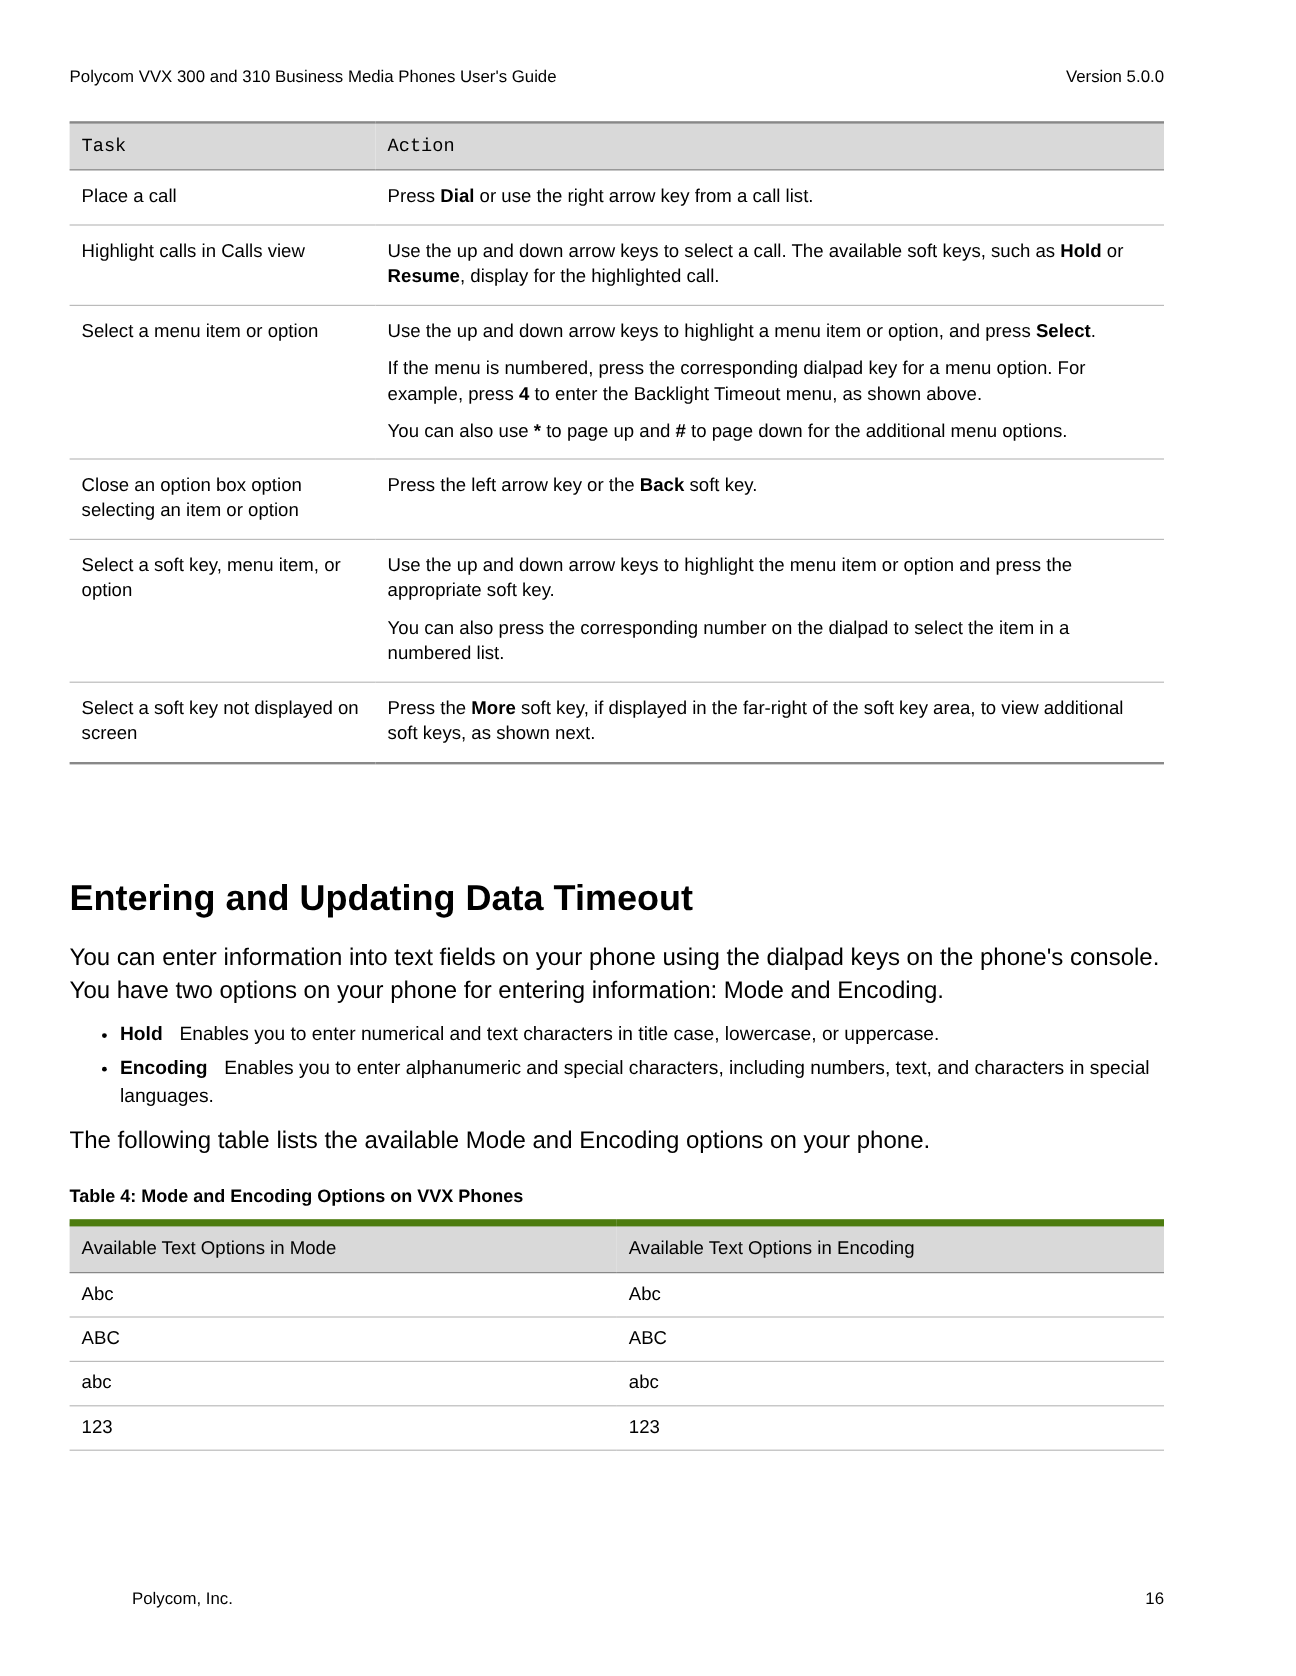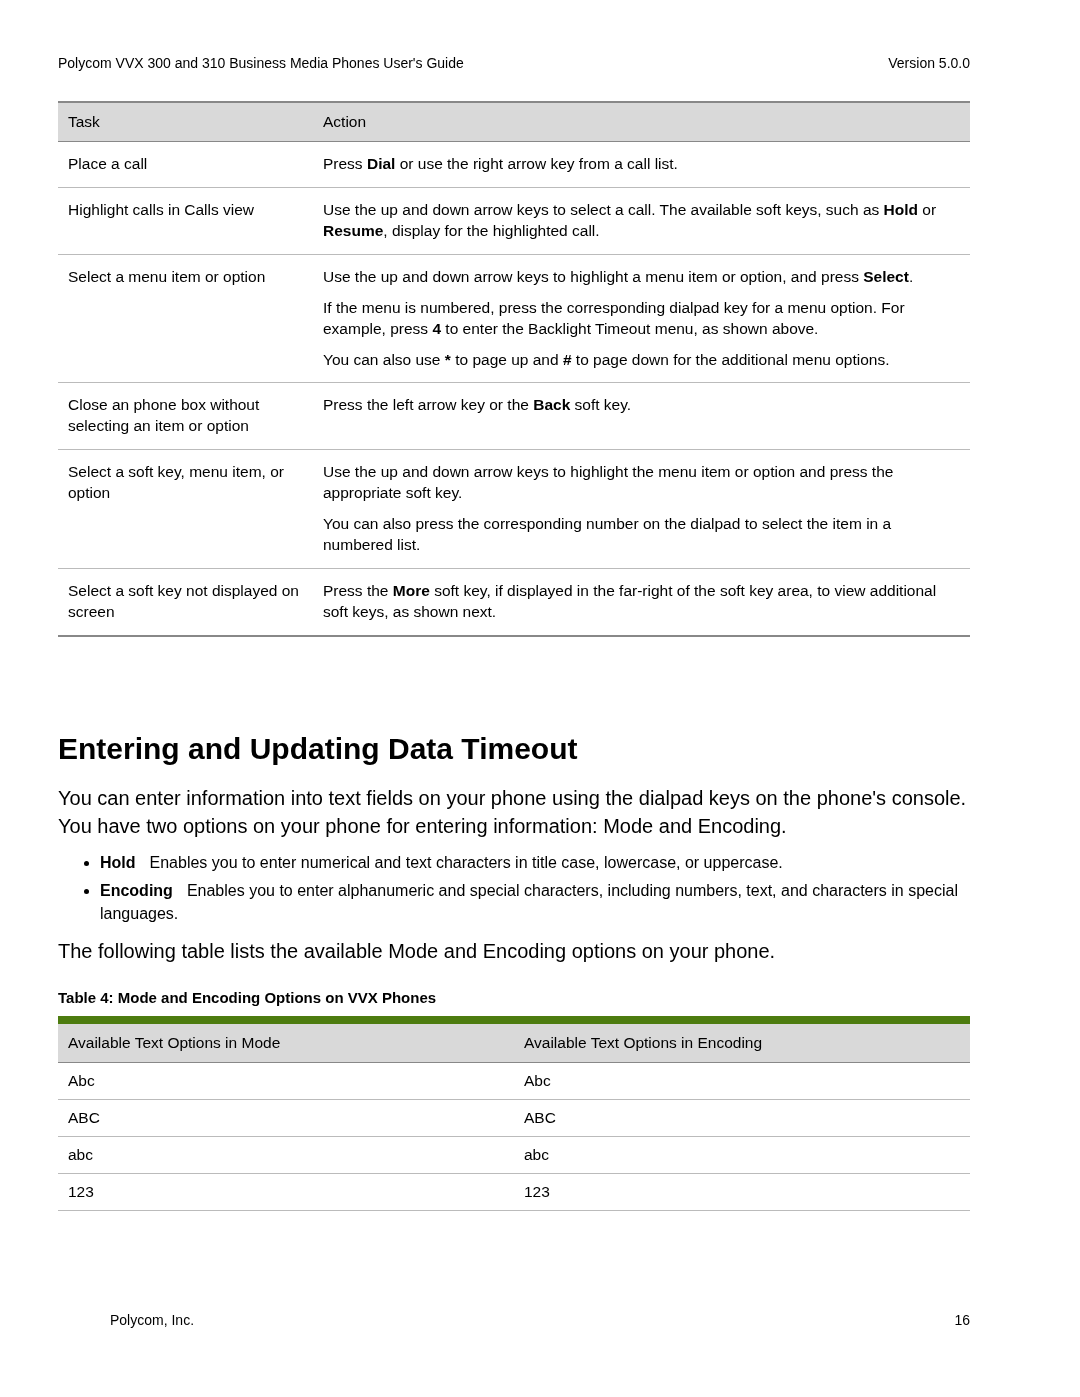--- a/index.html
+++ b/index.html
@@ -35,20 +35,21 @@
   table.task-table thead tr {
     border-top: 2px solid #888;
     border-bottom: 1px solid #888;
   }
   table.task-table th {
     background: #d9d9d9;
     text-align: left;
     font-weight: normal;
     padding: 10px 10px 10px 10px;
     vertical-align: top;
+    font-family: Liberation Mono, monospace;
   }
   table.task-table td {
     border-bottom: 1px solid #bbb;
     padding: 12px 10px 12px 10px;
     vertical-align: top;
     line-height: 1.35;
   }
   table.task-table td.task-col { width: 235px; }
   table.task-table tbody tr.last-row td { border-bottom: 2px solid #888; }
   .para + .para { margin-top: 10px; }
@@ -79,39 +80,39 @@
     font-size: 15px;
     font-weight: bold;
     margin: 24px 0 10px 0;
   }
   table.opts-table {
     width: 100%;
     border-collapse: collapse;
     font-size: 15.5px;
   }
   table.opts-table thead tr {
-    border-top: 8px solid #4d7c0f;
+    border-top: 6px solid #4d7c0f;
     border-bottom: 1px solid #888;
   }
   table.opts-table th {
     background: #d9d9d9;
     text-align: left;
     font-weight: normal;
     padding: 10px;
   }
   table.opts-table td {
     border-bottom: 1px solid #bbb;
     padding: 9px 10px;
   }
 
   .footer {
     position: absolute;
     left: 110px;
     right: 110px;
-    bottom: 69px;
+    bottom: 57px;
     display: flex;
     justify-content: space-between;
     font-size: 14px;
   }
 </style>
 </head>
 <body>
 
 <div class="page">
 
@@ -138,21 +139,21 @@
         </tr>
         <tr>
           <td class="task-col">Select a menu item or option</td>
           <td>
             <div class="para">Use the up and down arrow keys to highlight a menu item or option, and press <b>Select</b>.</div>
             <div class="para">If the menu is numbered, press the corresponding dialpad key for a menu option. For example, press <b>4</b> to enter the Backlight Timeout menu, as shown above.</div>
             <div class="para">You can also use <b>*</b> to page up and <b>#</b> to page down for the additional menu options.</div>
           </td>
         </tr>
         <tr>
-          <td class="task-col">Close an phone box without selecting an item or option</td>
+          <td class="task-col">Close an option box option selecting an item or option</td>
           <td>Press the left arrow key or the <b>Back</b> soft key.</td>
         </tr>
         <tr>
           <td class="task-col">Select a soft key, menu item, or option</td>
           <td>
             <div class="para">Use the up and down arrow keys to highlight the menu item or option and press the appropriate soft key.</div>
             <div class="para">You can also press the corresponding number on the dialpad to select the item in a numbered list.</div>
           </td>
         </tr>
         <tr class="last-row">

